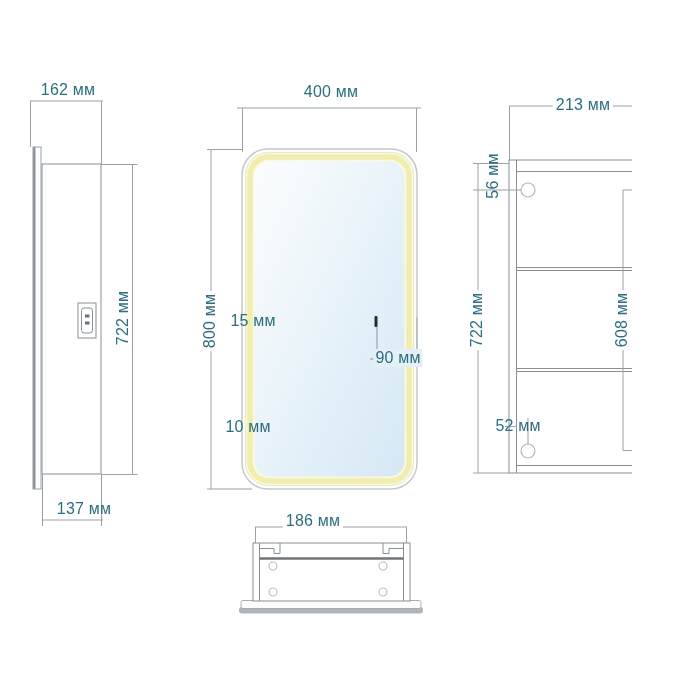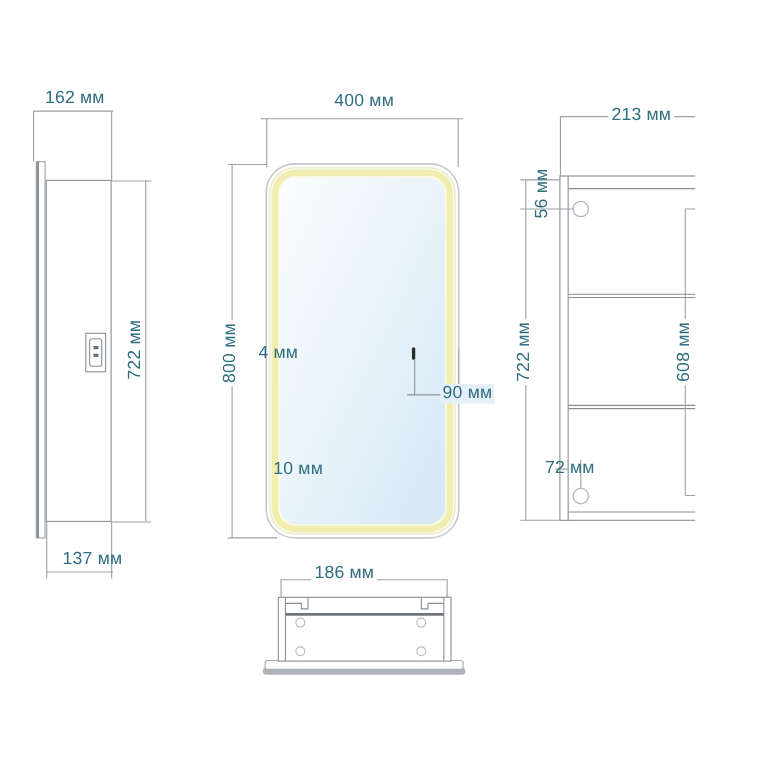--- a/index.html
+++ b/index.html
@@ -7,21 +7,21 @@
     position:relative;width:632px;height:700px;background:#ffffff;
     font-family:"Liberation Sans", sans-serif;overflow:hidden;
   }
   .stage svg{position:absolute;left:0;top:0;}
   .dim-label{
     position:absolute;color:#2e6e80;font-size:16px;line-height:1;
     white-space:nowrap;transform:translate(-50%,-50%);letter-spacing:.2px;
   }
   .rot{transform:translate(-50%,-50%) rotate(-90deg);}
   .bg-white{background:#ffffff;padding:1px 3px;}
-  .bg-mirror{background:#e4eff8;padding:1px 2px;margin-left:27px;}
+  .bg-mirror{background:#e4eff8;padding:1px 2px;}
 </style>
 </head>
 <body>
 
 <div class="stage">
 
   <svg width="700" height="700" viewBox="0 0 700 700">
     <defs>
       <linearGradient id="mirrorGrad" x1="0" y1="0" x2="1" y2="1">
         <stop offset="0%" stop-color="#fbfdfe"></stop>
@@ -180,24 +180,24 @@
       </g>
     </g>
   </svg>
 
   <span class="dim-label" style="left:68px;top:90px;">162 мм</span>
   <span class="dim-label rot" style="left:123px;top:318px;">722 мм</span>
   <span class="dim-label" style="left:73px;top:509px;margin-left:11px;">137 мм</span>
 
   <span class="dim-label bg-white" style="left:331px;top:92px;">400 мм</span>
   <span class="dim-label rot bg-white" style="left:210px;top:321px;">800 мм</span>
-  <span class="dim-label" style="left:253px;top:321px;">4 мм</span>
-  <span class="dim-label" style="left:248px;top:427px;margin-left:23px;">10 мм</span>
+  <span class="dim-label" style="left:253px;top:321px;">15 мм</span>
+  <span class="dim-label" style="left:248px;top:427px;">10 мм</span>
   <span class="dim-label bg-mirror" style="left:398px;top:358px;">90 мм</span>
 
   <span class="dim-label bg-white" style="left:583px;top:105px;">213 мм</span>
   <span class="dim-label rot" style="left:493px;top:176px;">56 мм</span>
   <span class="dim-label rot bg-white" style="left:477px;top:320px;">722 мм</span>
   <span class="dim-label rot bg-white" style="left:622px;top:320px;">608 мм</span>
-  <span class="dim-label" style="left:518px;top:426px;">72 мм</span>
+  <span class="dim-label" style="left:518px;top:426px;">52 мм</span>
 
   <span class="dim-label bg-white" style="left:313px;top:521px;">186 мм</span>
 </div>
 
 </body></html>

